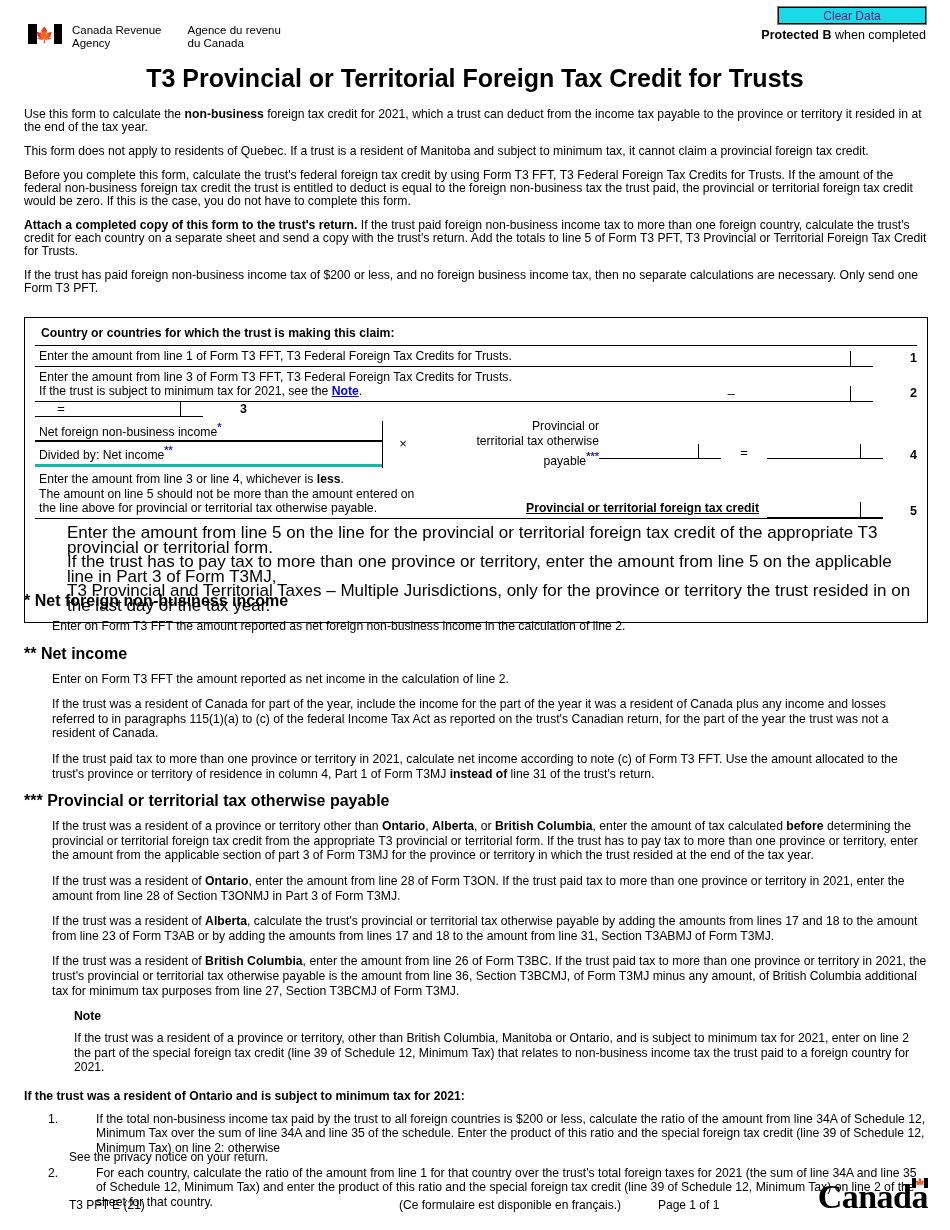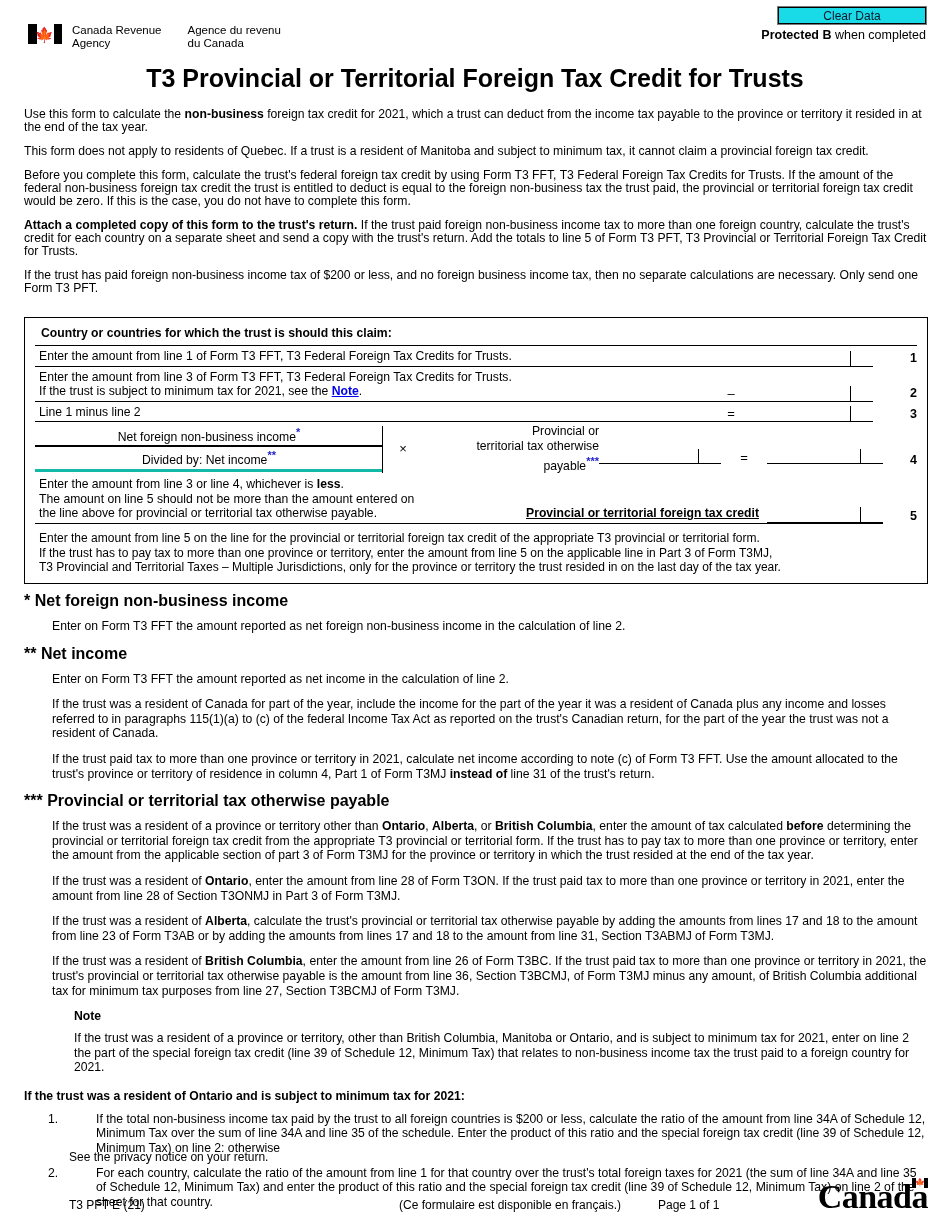--- a/index.html
+++ b/index.html
@@ -31,21 +31,21 @@
     display: block;
     width: 148px;
     height: 17px;
     line-height: 17px;
     text-align: center;
     background: #19dbe8;
     border: 1px solid #000000;
     outline: 1px solid #7a7a7a;
     font-size: 12px;
     font-family: "Liberation Sans", sans-serif;
-    color: #0f172a;
+    color: #701a75;
     cursor: pointer;
     padding: 0;
   }
   .protected {
     position: absolute;
     top: 28px;
     right: 24px;
     font-size: 12.5px;
     white-space: nowrap;
   }
@@ -188,21 +188,20 @@
     align-items: stretch;
     font-size: 12.2px;
     margin-top: 2px;
   }
   .frac {
     flex: 0 0 348px;
     position: relative;
   }
   .frac .num, .frac .den {
     padding: 2px 4px 1px 4px;
-    text-align: center;
   }
   .frac .num { border-bottom: 2px solid #000000; }
   .frac .den { border-bottom: 3px solid #14b8a6; }
   .frac .vbar {
     position: absolute;
     right: 0;
     top: 2px;
     bottom: 0;
     width: 1px;
     background: #000000;
@@ -321,23 +320,24 @@
   }
   .row5 .n5 {
     flex: 0 0 34px;
     text-align: right;
     font-weight: bold;
     font-size: 12.5px;
     padding-bottom: 0;
   }
 
   .closing {
-    font-size: 12px;
+    font-size: 17px;
     line-height: 14.6px;
     padding: 7px 4px 2px 4px;
+    margin-left: 28px;
   }
 
   
   .notes {
     position: absolute;
     top: 592px;
     left: 24px;
     right: 22px;
   }
   .fn-head {
@@ -474,21 +474,21 @@
   <div class="content">
     <p class="para"><span>Use this form to calculate the </span><b>non-business</b><span> foreign tax credit for 2021, which a trust can deduct from the income tax payable to the province or territory it resided in at the end of the tax year.</span></p>
     <p class="para">This form does not apply to residents of Quebec. If a trust is a resident of Manitoba and subject to minimum tax, it cannot claim a provincial foreign tax credit.</p>
     <p class="para">Before you complete this form, calculate the trust's federal foreign tax credit by using Form T3 FFT, T3 Federal Foreign Tax Credits for Trusts. If the amount of the federal non-business foreign tax credit the trust is entitled to deduct is equal to the foreign non-business tax the trust paid, the provincial or territorial foreign tax credit would be zero. If this is the case, you do not have to complete this form.</p>
     <p class="para"><b>Attach a completed copy of this form to the trust's return.</b><span> If the trust paid foreign non-business income tax to more than one foreign country, calculate the trust's credit for each country on a separate sheet and send a copy with the trust's return. Add the totals to line 5 of Form T3 PFT, T3 Provincial or Territorial Foreign Tax Credit for Trusts.</span></p>
     <p class="para">If the trust has paid foreign non-business income tax of $200 or less, and no foreign business income tax, then no separate calculations are necessary. Only send one Form T3 PFT.</p>
   </div>
 
   <div class="calcbox">
 
-    <div class="claim-head">Country or countries for which the trust is should this claim:</div>
+    <div class="claim-head">Country or countries for which the trust is making this claim:</div>
 
     <div class="rowline">
       <div class="rowtext">Enter the amount from line 1 of Form T3 FFT, T3 Federal Foreign Tax Credits for Trusts.</div>
       <div class="opcol">
           <span class="op"></span>
         </div>
       <div class="amtcol">
           <span class="cents"></span>
         </div>
       <div class="spacer-sm"></div>
@@ -504,21 +504,20 @@
           <span class="op">–</span>
         </div>
       <div class="amtcol">
           <span class="cents"></span>
         </div>
       <div class="spacer-sm"></div>
       <div class="numcol">2</div>
     </div>
 
     <div class="rowline">
-      <div class="rowtext">Line 1 minus line 2</div>
       <div class="opcol">
           <span class="op">=</span>
         </div>
       <div class="amtcol">
           <span class="cents"></span>
         </div>
       <div class="spacer-sm"></div>
       <div class="numcol">3</div>
     </div>
 

